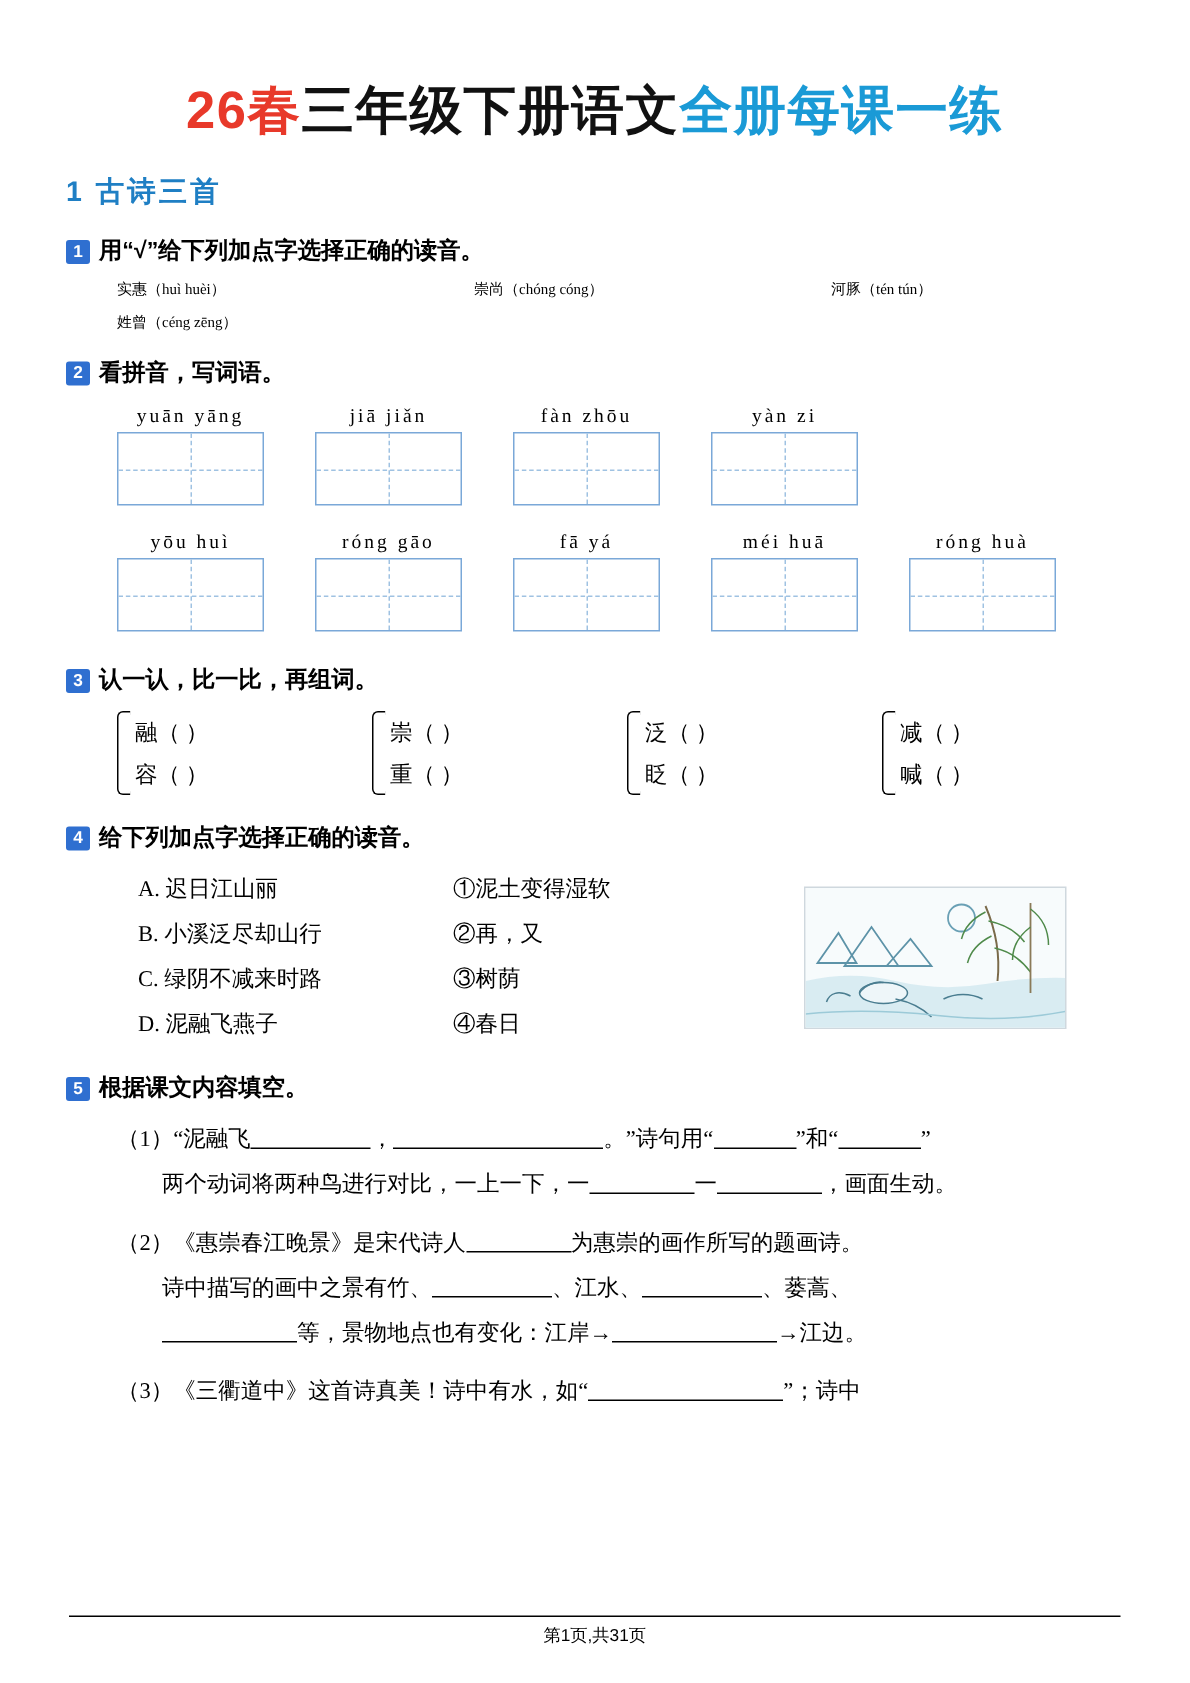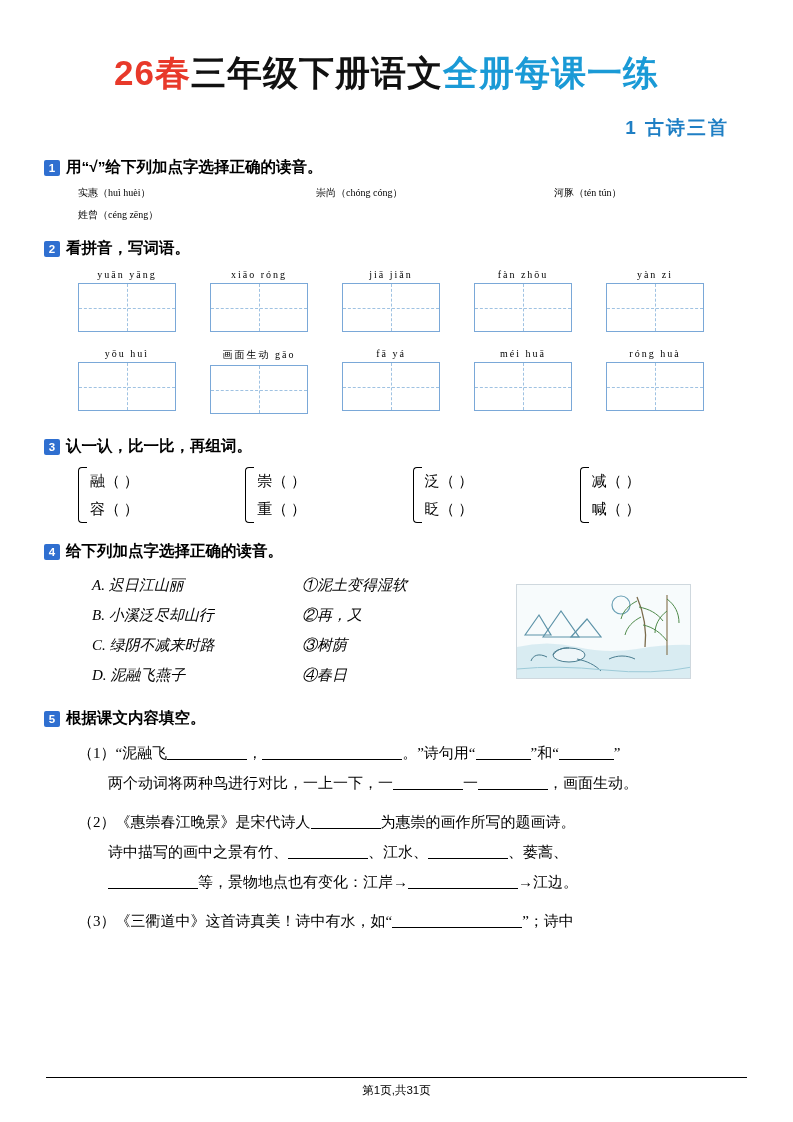--- a/index.html
+++ b/index.html
@@ -8,39 +8,39 @@
     width:793px; height:1122px;
     background:#ffffff;
     font-family:"Liberation Serif", serif;
     color:#000;
     position:relative;
     overflow:hidden;
   }
   .page {
     position:relative;
     width:793px; height:1122px;
-    padding:28px 64px 0 44px;
+    padding:28px 44px 0 44px;
   }
 
   
   .title {
     text-align:center;
     font-family:"Liberation Sans", sans-serif;
     font-weight:bold;
     font-size:35px;
     letter-spacing:1px;
     margin-top:22px;
     white-space:nowrap;
   }
   .t-red { color:#e8392a; }
   .t-black { color:#111; }
   .t-blue { color:#1a9ad6; }
 
   .subtitle {
-    text-align:right;
+    text-align:left;
     color:#1f7fc4;
     font-family:"Liberation Sans", sans-serif;
     font-weight:bold;
     font-size:19px;
     margin-top:18px;
     letter-spacing:2px;
   }
 
   
   .qhead {
@@ -74,21 +74,21 @@
 
   
   .py-row {
     display:flex;
     margin:10px 0 0 34px;
     gap:34px;
   }
   .py-cell { width:98px; }
   .py-label {
     text-align:center;
-    font-size:10px;
+    font-size:13px;
     font-family:"Liberation Serif", serif;
     letter-spacing:2px;
     margin-bottom:3px;
     color:#000;
   }
   .tian {
     width:98px; height:49px;
     border:1px solid #7aa8d8;
     display:flex;
     position:relative;
@@ -122,21 +122,21 @@
     border-left:1.4px solid #000;
     border-top:1.4px solid #000;
     border-bottom:1.4px solid #000;
     border-radius:4px 0 0 4px;
     margin-right:3px;
   }
   .brlines { display:flex; flex-direction:column; gap:9px; font-size:15px; }
   .brline { white-space:nowrap; }
 
   
-  .q4-wrap { position:relative; margin:8px 0 0 0;font-style:italic; }
+  .q4-wrap { position:relative; margin:8px 0 0 0; }
   .q4-row {
     display:flex;
     margin:0 0 0 48px;
     font-size:15px;
     height:30px;
     align-items:center;
   }
   .q4-left { width:210px; }
   .q4-right { width:200px; }
 
@@ -206,27 +206,20 @@
 
   <div class="py-row">
     <div class="py-cell">
       <div class="py-label">yuān yāng</div>
       <div class="tian">
           <div></div>
           <div></div>
         </div>
     </div>
     <div class="py-cell">
-      <div class="py-label">xiāo róng</div>
-      <div class="tian">
-          <div></div>
-          <div></div>
-        </div>
-    </div>
-    <div class="py-cell">
       <div class="py-label">jiā  jiǎn</div>
       <div class="tian">
           <div></div>
           <div></div>
         </div>
     </div>
     <div class="py-cell">
       <div class="py-label">fàn  zhōu</div>
       <div class="tian">
           <div></div>
@@ -244,21 +237,21 @@
 
   <div class="py-row" style="margin-top:16px">
     <div class="py-cell">
       <div class="py-label">yōu   huì</div>
       <div class="tian">
           <div></div>
           <div></div>
         </div>
     </div>
     <div class="py-cell">
-      <div class="py-label">画面生动 gāo</div>
+      <div class="py-label">róng gāo</div>
       <div class="tian">
           <div></div>
           <div></div>
         </div>
     </div>
     <div class="py-cell">
       <div class="py-label">fā     yá</div>
       <div class="tian">
           <div></div>
           <div></div>

